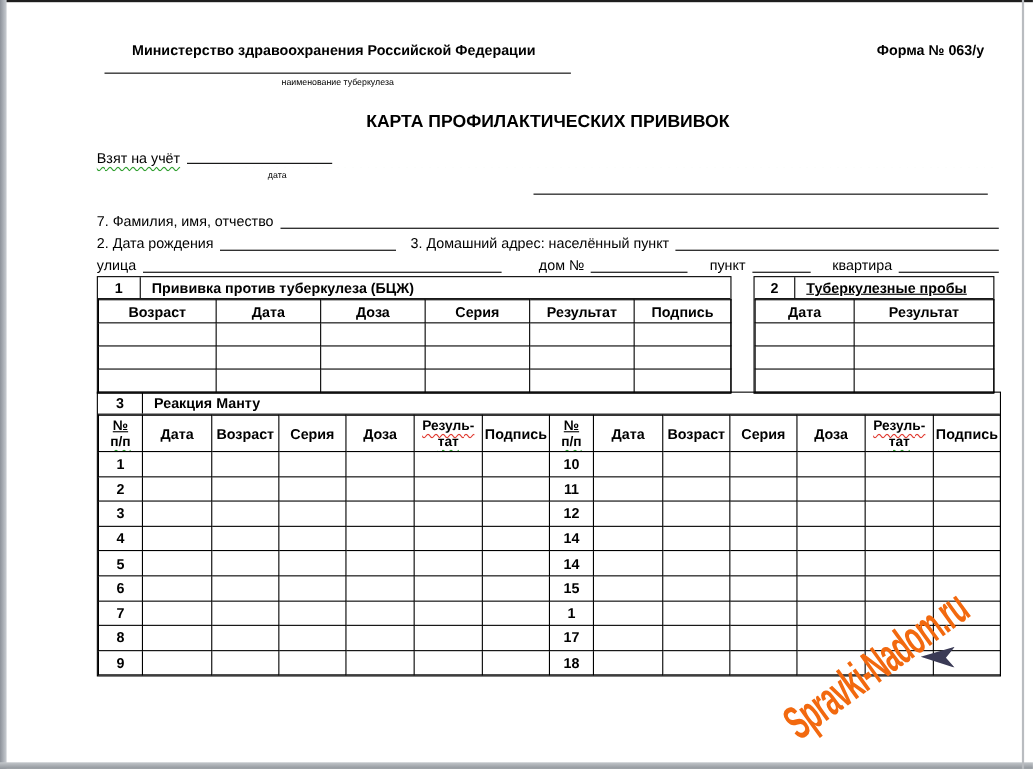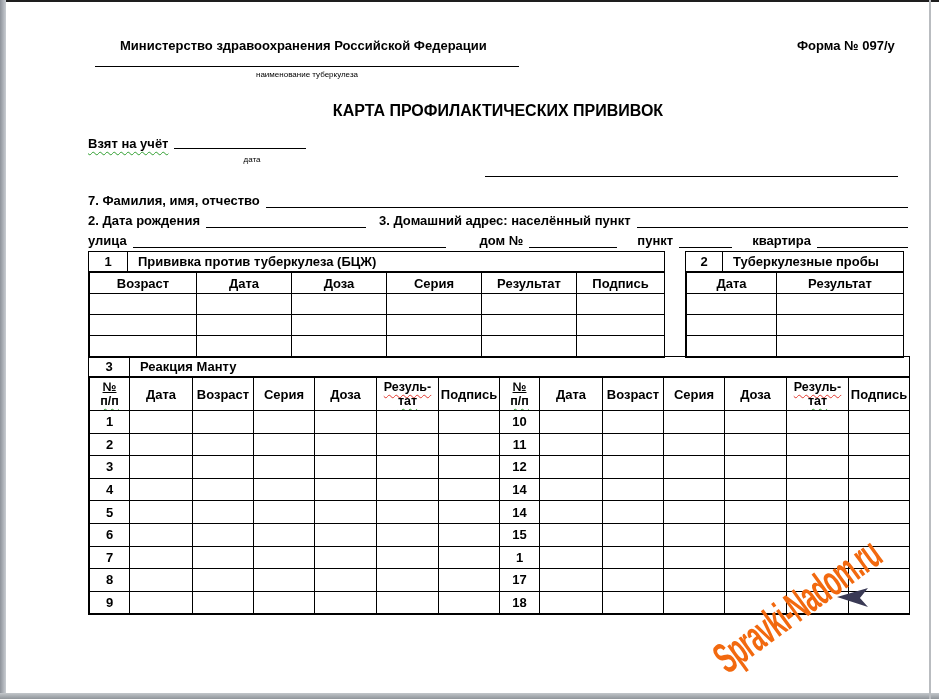--- a/index.html
+++ b/index.html
@@ -15,21 +15,21 @@
   .b{font-weight:bold;}
   .fs13{font-size:13px;line-height:15px;}
   .fs8{font-size:8px;line-height:9px;}
 
   
   .wavy-g{text-decoration-line:underline;text-decoration-style:wavy;text-decoration-color:#2f9e2f;text-decoration-thickness:1px;text-underline-offset:3px;}
   .wavy-r{text-decoration-line:underline;text-decoration-style:wavy;text-decoration-color:#e0392f;text-decoration-thickness:1px;text-underline-offset:3px;}
   .u{text-decoration:underline;}
 
   
-  .frow{display:flex;align-items:flex-end;font-size:13px;line-height:15px;font-weight:bold;white-space:nowrap;}
+  .frow{display:flex;align-items:flex-end;font-size:13px;line-height:15px;font-weight:normal;white-space:nowrap;}
   .line{border-bottom:1px solid #000;height:15px;}
   .fill{overflow:hidden;white-space:pre;font-size:13px;line-height:16px;}
   .blank-wavy{display:inline-block;width:132px;height:16px;overflow:hidden;white-space:pre;
     background:linear-gradient(#000,#000) no-repeat 0 12px / 100% 1px;
     text-decoration-line:underline;text-decoration-style:wavy;text-decoration-color:#2f9e2f;
     text-decoration-thickness:1px;text-underline-offset:4px;}
 
   
   .doc-table{position:absolute;border:1px solid #000;background:transparent;z-index:2;}
   .title-row{display:flex;align-items:stretch;border-bottom:1px solid #000;font-weight:bold;font-size:13px;height:19px;}
@@ -54,21 +54,21 @@
 </head>
 <body>
 
 <div id="page">
   <div class="edge-top"></div>
   <div class="edge-left"></div>
   <div class="edge-bottom"></div>
   <div class="edge-right"></div>
 
   <div class="abs fs13 b" style="left:120px;top:38px;">Министерство здравоохранения Российской Федерации</div>
-  <div class="abs fs13 b" style="left:797px;top:38px;">Форма № 097/у</div>
+  <div class="abs fs13 b" style="left:797px;top:38px;">Форма № 063/у</div>
   <div class="abs" style="left:95px;top:66px;width:424px;height:1px;background:#000;"></div>
   <div class="abs fs8" style="left:95px;top:70px;width:424px;text-align:center;">наименование  туберкулеза</div>
   <div class="abs b" style="left:88px;top:101px;width:820px;text-align:center;font-size:16px;line-height:19px;">КАРТА ПРОФИЛАКТИЧЕСКИХ ПРИВИВОК</div>
 
   <div class="abs frow" style="left:88px;top:136px;width:820px;height:17px;align-items:flex-start;">
     <span class="wavy-g" style="line-height:16px;">Взят на учёт</span>
     <span style="width:6px;">&nbsp;</span>
     <span class="blank-wavy fill">&nbsp;&nbsp;&nbsp;&nbsp;&nbsp;&nbsp;&nbsp;&nbsp;&nbsp;&nbsp;&nbsp;&nbsp;&nbsp;&nbsp;&nbsp;&nbsp;&nbsp;&nbsp;&nbsp;&nbsp;&nbsp;&nbsp;&nbsp;&nbsp;&nbsp;&nbsp;&nbsp;&nbsp;&nbsp;&nbsp;&nbsp;&nbsp;&nbsp;&nbsp;&nbsp;&nbsp;&nbsp;&nbsp;&nbsp;&nbsp;&nbsp;&nbsp;&nbsp;&nbsp;&nbsp;&nbsp;&nbsp;&nbsp;&nbsp;&nbsp;&nbsp;&nbsp;&nbsp;&nbsp;&nbsp;&nbsp;&nbsp;&nbsp;&nbsp;&nbsp;&nbsp;&nbsp;&nbsp;&nbsp;&nbsp;&nbsp;&nbsp;&nbsp;&nbsp;&nbsp;&nbsp;&nbsp;&nbsp;&nbsp;&nbsp;&nbsp;&nbsp;&nbsp;&nbsp;&nbsp;&nbsp;&nbsp;&nbsp;&nbsp;&nbsp;&nbsp;&nbsp;&nbsp;&nbsp;&nbsp;&nbsp;&nbsp;&nbsp;&nbsp;&nbsp;&nbsp;&nbsp;&nbsp;&nbsp;&nbsp;&nbsp;&nbsp;&nbsp;&nbsp;&nbsp;&nbsp;&nbsp;&nbsp;&nbsp;&nbsp;&nbsp;&nbsp;&nbsp;&nbsp;&nbsp;&nbsp;&nbsp;&nbsp;&nbsp;&nbsp;&nbsp;&nbsp;&nbsp;&nbsp;&nbsp;&nbsp;&nbsp;&nbsp;&nbsp;&nbsp;&nbsp;&nbsp;&nbsp;&nbsp;&nbsp;&nbsp;&nbsp;&nbsp;&nbsp;&nbsp;&nbsp;&nbsp;&nbsp;&nbsp;&nbsp;&nbsp;&nbsp;&nbsp;&nbsp;&nbsp;&nbsp;&nbsp;&nbsp;&nbsp;&nbsp;&nbsp;&nbsp;&nbsp;&nbsp;&nbsp;&nbsp;&nbsp;&nbsp;&nbsp;&nbsp;&nbsp;&nbsp;&nbsp;&nbsp;&nbsp;&nbsp;&nbsp;&nbsp;&nbsp;&nbsp;&nbsp;&nbsp;&nbsp;&nbsp;&nbsp;&nbsp;&nbsp;&nbsp;&nbsp;&nbsp;&nbsp;&nbsp;&nbsp;&nbsp;&nbsp;&nbsp;&nbsp;&nbsp;&nbsp;&nbsp;&nbsp;&nbsp;&nbsp;&nbsp;&nbsp;&nbsp;&nbsp;&nbsp;&nbsp;&nbsp;&nbsp;&nbsp;&nbsp;&nbsp;&nbsp;&nbsp;&nbsp;&nbsp;&nbsp;&nbsp;&nbsp;&nbsp;&nbsp;&nbsp;&nbsp;</span>
     <span class="fill wavy-g" style="flex:1;min-width:0;text-underline-offset:4px;">&nbsp;&nbsp;&nbsp;&nbsp;&nbsp;&nbsp;&nbsp;&nbsp;&nbsp;&nbsp;&nbsp;&nbsp;&nbsp;&nbsp;&nbsp;&nbsp;&nbsp;&nbsp;&nbsp;&nbsp;&nbsp;&nbsp;&nbsp;&nbsp;&nbsp;&nbsp;&nbsp;&nbsp;&nbsp;&nbsp;&nbsp;&nbsp;&nbsp;&nbsp;&nbsp;&nbsp;&nbsp;&nbsp;&nbsp;&nbsp;&nbsp;&nbsp;&nbsp;&nbsp;&nbsp;&nbsp;&nbsp;&nbsp;&nbsp;&nbsp;&nbsp;&nbsp;&nbsp;&nbsp;&nbsp;&nbsp;&nbsp;&nbsp;&nbsp;&nbsp;&nbsp;&nbsp;&nbsp;&nbsp;&nbsp;&nbsp;&nbsp;&nbsp;&nbsp;&nbsp;&nbsp;&nbsp;&nbsp;&nbsp;&nbsp;&nbsp;&nbsp;&nbsp;&nbsp;&nbsp;&nbsp;&nbsp;&nbsp;&nbsp;&nbsp;&nbsp;&nbsp;&nbsp;&nbsp;&nbsp;&nbsp;&nbsp;&nbsp;&nbsp;&nbsp;&nbsp;&nbsp;&nbsp;&nbsp;&nbsp;&nbsp;&nbsp;&nbsp;&nbsp;&nbsp;&nbsp;&nbsp;&nbsp;&nbsp;&nbsp;&nbsp;&nbsp;&nbsp;&nbsp;&nbsp;&nbsp;&nbsp;&nbsp;&nbsp;&nbsp;&nbsp;&nbsp;&nbsp;&nbsp;&nbsp;&nbsp;&nbsp;&nbsp;&nbsp;&nbsp;&nbsp;&nbsp;&nbsp;&nbsp;&nbsp;&nbsp;&nbsp;&nbsp;&nbsp;&nbsp;&nbsp;&nbsp;&nbsp;&nbsp;&nbsp;&nbsp;&nbsp;&nbsp;&nbsp;&nbsp;&nbsp;&nbsp;&nbsp;&nbsp;&nbsp;&nbsp;&nbsp;&nbsp;&nbsp;&nbsp;&nbsp;&nbsp;&nbsp;&nbsp;&nbsp;&nbsp;&nbsp;&nbsp;&nbsp;&nbsp;&nbsp;&nbsp;&nbsp;&nbsp;&nbsp;&nbsp;&nbsp;&nbsp;&nbsp;&nbsp;&nbsp;&nbsp;&nbsp;&nbsp;&nbsp;&nbsp;&nbsp;&nbsp;&nbsp;&nbsp;&nbsp;&nbsp;&nbsp;&nbsp;&nbsp;&nbsp;&nbsp;&nbsp;&nbsp;&nbsp;&nbsp;&nbsp;&nbsp;&nbsp;&nbsp;&nbsp;&nbsp;&nbsp;&nbsp;&nbsp;&nbsp;&nbsp;&nbsp;&nbsp;&nbsp;&nbsp;&nbsp;&nbsp;&nbsp;&nbsp;</span>
   </div>
@@ -145,21 +145,21 @@
             <td></td>
             <td></td>
           </tr>
         </tbody>
     </table>
   </div>
 
   <div class="doc-table" id="t2" style="left:685px;top:251px;width:217px;">
     <div class="title-row">
       <div class="title-num" style="width:36px;">2</div>
-      <div class="title-text" style="flex:1;">Туберкулезные пробы</div>
+      <div class="title-text" style="flex:1;text-decoration:underline;">Туберкулезные пробы</div>
     </div>
     <table style="width:100%;">
       <colgroup>
           <col style="width:90px">
           <col style="width:127px">
         </colgroup>
       <thead>
         <tr>
           <th>Дата</th>
           <th>Результат</th>

